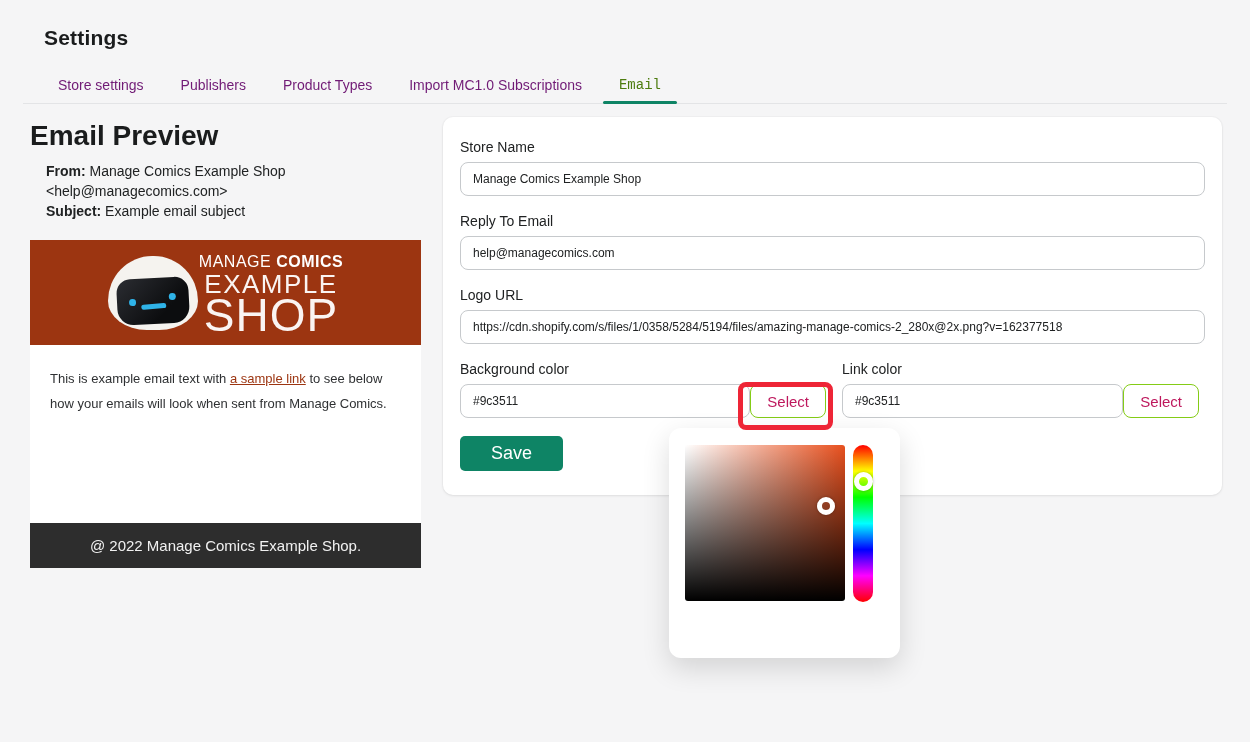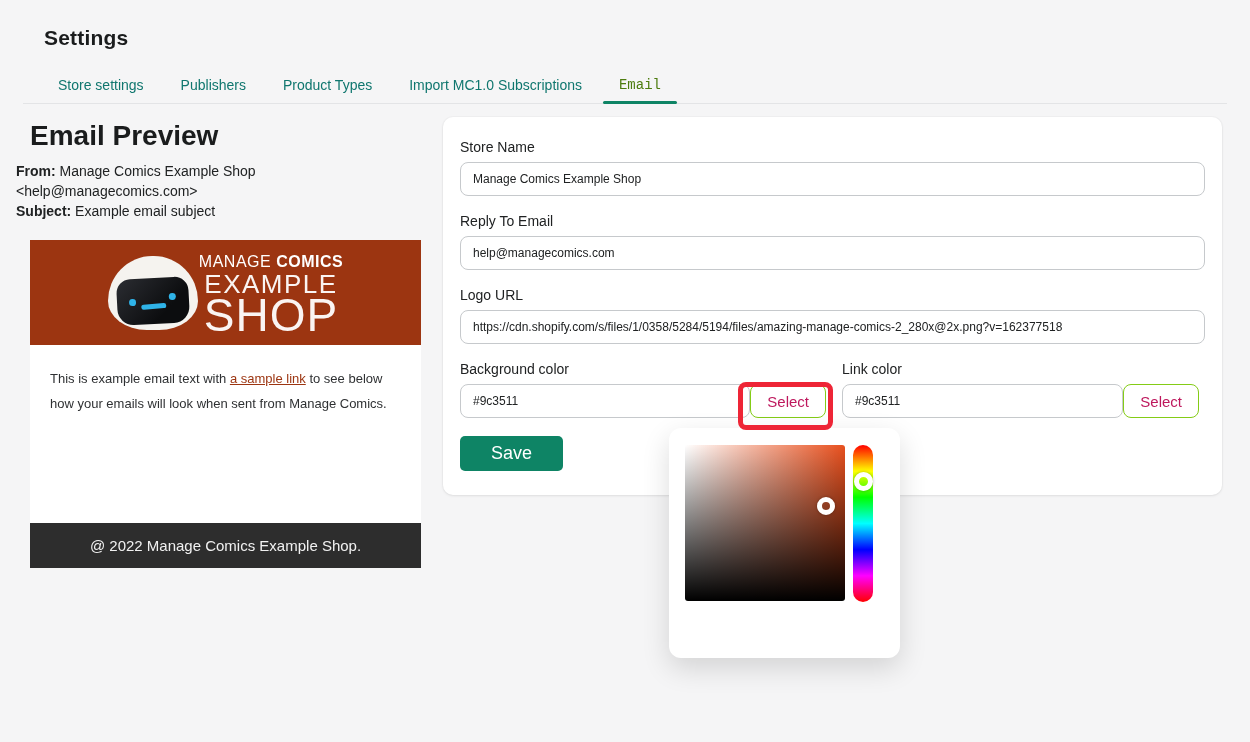--- a/index.html
+++ b/index.html
@@ -9,30 +9,30 @@
     background:#f5f5f6; color:#202223;
     font-family:"Liberation Sans", sans-serif;
   }
 
   
   .page-title { position:absolute; left:32px; top:14px; margin:12px;
     font-size:21px; font-weight:700; color:#1a1c1d; letter-spacing:.2px; }
 
   .tabs { position:absolute; left:23px; right:23px; top:68px; height:36px;
     border-bottom:1px solid #e3e4e6; display:flex; padding-left:19px; }
-  .tab { padding:0 16px; margin-right:5px; font-size:14px; color:#0f766e;
+  .tab { padding:0 16px; margin-right:5px; font-size:14px; color:#701a75;
     line-height:34px; position:relative; cursor:pointer; white-space:nowrap; }
   .tab.active { color:#4d7c0f;font-family:Liberation Mono, monospace; }
   .tab-underline { position:absolute; left:0; right:0; bottom:-1px; height:3px;
     border-radius:3px; }
 
   
   .preview-title { position:absolute; left:30px; top:120px; margin:0;
     font-size:28px; font-weight:600; color:#1a1c1d; }
-  .preview-meta { position:absolute; left:16px; top:161px; width:391px;
+  .preview-meta { position:absolute; left:46px; top:161px; width:391px;
     font-size:14px; line-height:20px; color:#202223; }
   .meta-label { font-weight:700; }
 
   .email-box { position:absolute; left:30px; top:240px; width:391px; }
   .email-header { height:105px; display:flex; align-items:center;
     justify-content:center; }
   .email-body { height:178px; background:#ffffff; padding:21px 20px 0;
     font-size:13px; line-height:25px; color:#2f3133; }
   .email-link { text-decoration:underline; cursor:pointer; }
   .email-footer { height:45px; line-height:45px; text-align:center;

